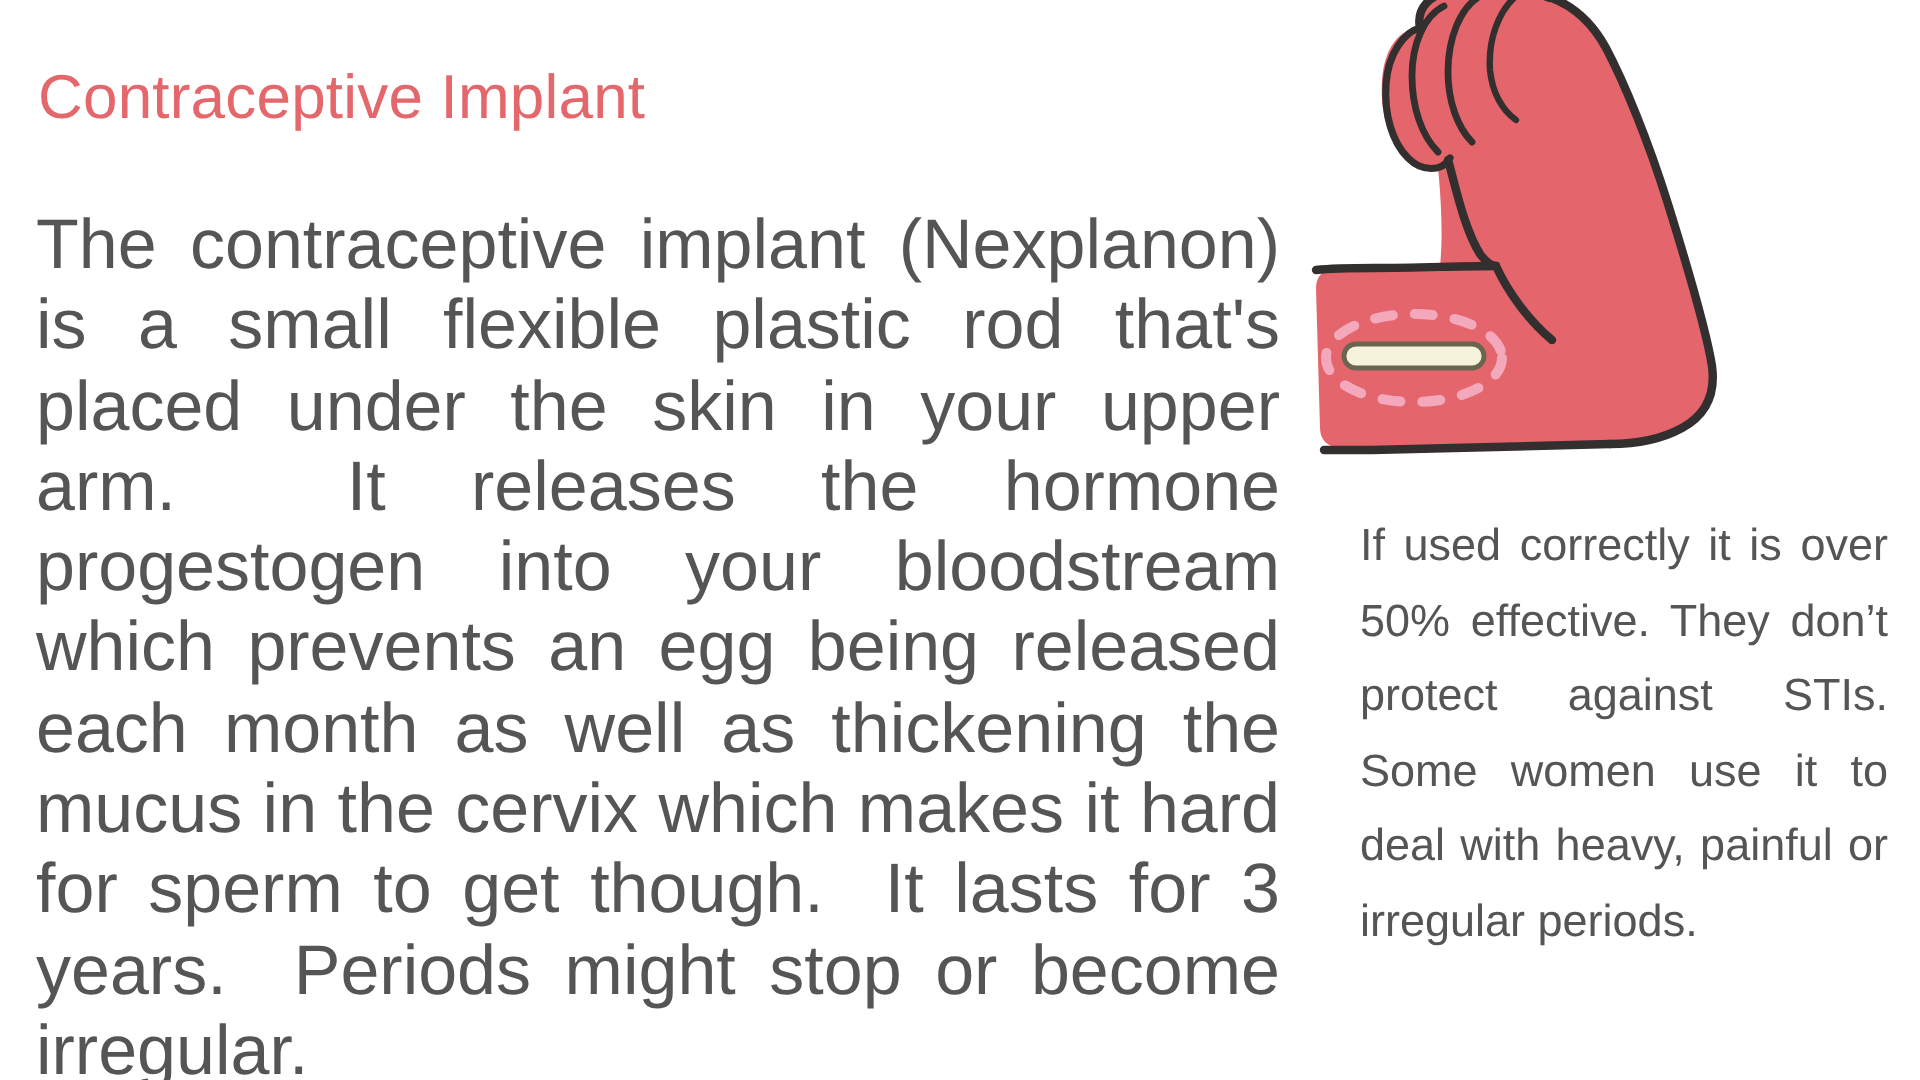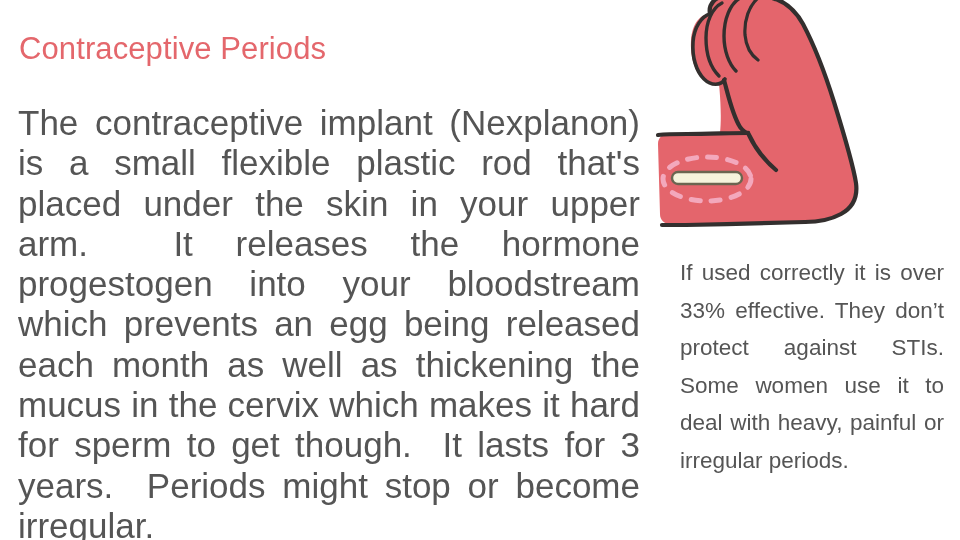--- a/index.html
+++ b/index.html
@@ -78,25 +78,25 @@
     display: block;
     width: 100%;
     height: 100%;
   }
 </style>
 </head>
 <body>
 
 <div id="slide">
 
-  <div id="slide-title">Contraceptive Periods</div>
+  <div id="slide-title">Contraceptive Implant</div>
 
   <div id="body-text">The contraceptive implant (Nexplanon) is a small flexible plastic rod that's placed under the skin in your upper arm.  It releases the hormone progestogen into your bloodstream which prevents an egg being released each month as well as thickening the mucus in the cervix which makes it hard for sperm to get though.  It lasts for 3 years.  Periods might stop or become irregular.</div>
 
-  <div id="side-text">If used correctly it is over 33% effective. They don’t protect against STIs.  Some women use it to deal with heavy, painful or irregular periods.</div>
+  <div id="side-text">If used correctly it is over 50% effective. They don’t protect against STIs.  Some women use it to deal with heavy, painful or irregular periods.</div>
 
   <div id="arm-illustration">
     <svg viewBox="0 0 324 240" xmlns="http://www.w3.org/2000/svg">
 
       <g>
 
         <path d="M 75,18
                  C 72,8 80,2 92,2
                  C 108,-1 128,1 141,6
                  C 152,10 160,18 166,28

